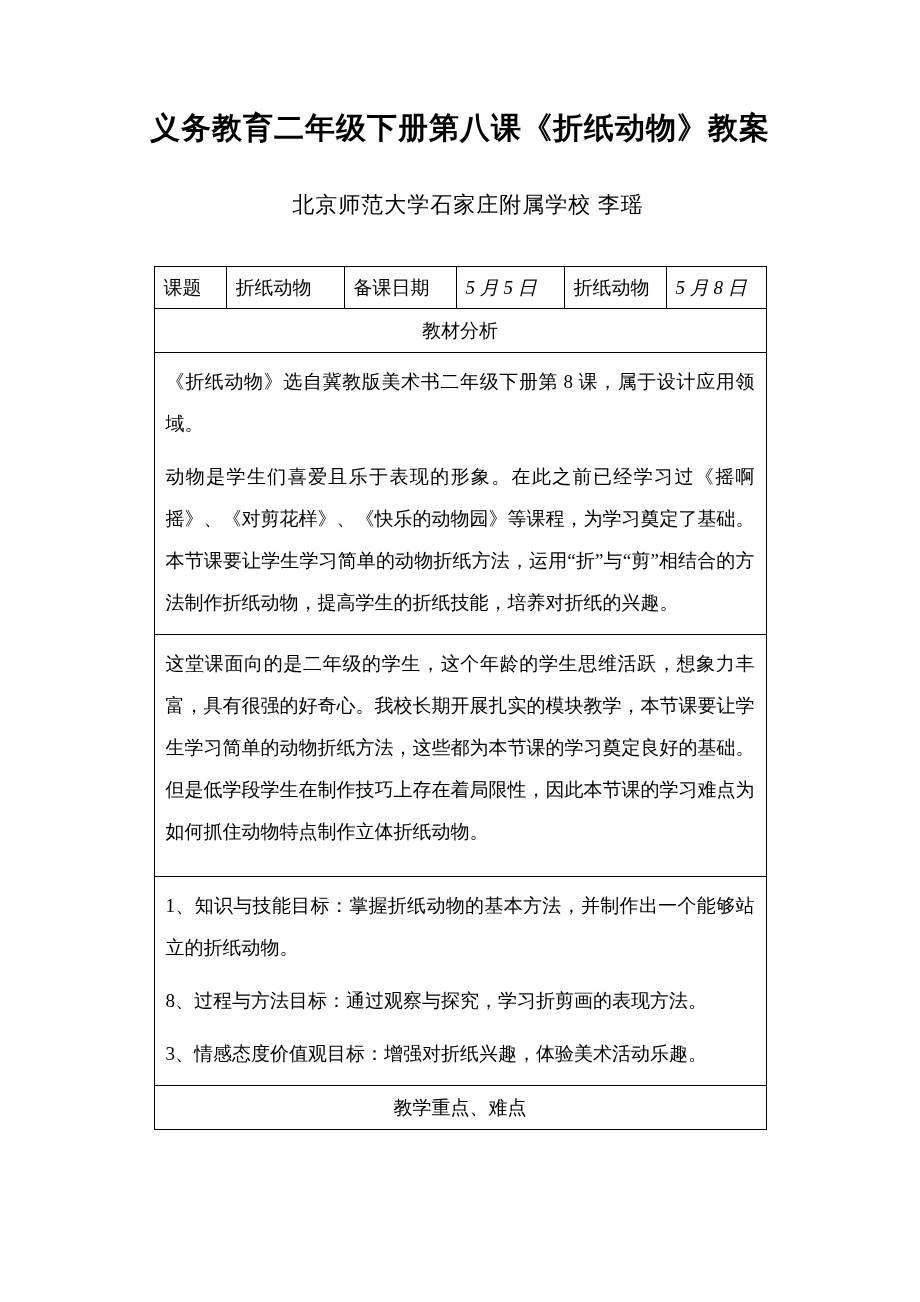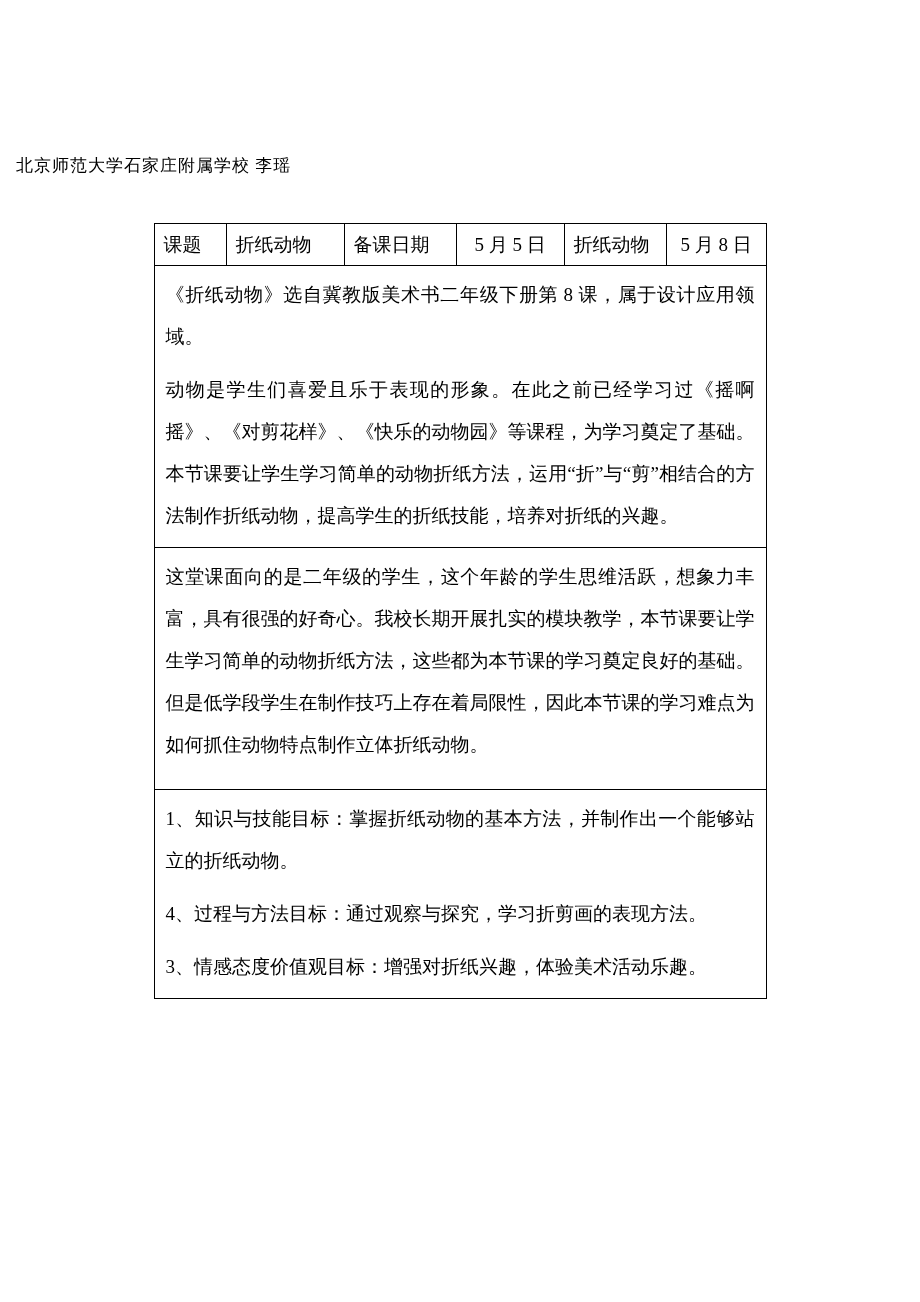--- a/index.html
+++ b/index.html
@@ -20,21 +20,22 @@
     overflow: hidden;
   }
   .doc-title {
     text-align: center;
     font-size: 30px;
     font-weight: bold;
     letter-spacing: 1px;
     line-height: 1.2;
   }
   .doc-subtitle {
-    font-size: 17px;
+    text-align: center;
+    font-size: 22px;
     margin-top: 44px;
     letter-spacing: 1px;
     padding-left: 16px;
   }
   table.lesson {
     border-collapse: collapse;
     table-layout: fixed;
     width: 612px;
     margin: 46px auto 0 auto;
   }
@@ -43,22 +44,23 @@
     font-size: 19px;
     box-sizing: border-box;
     background: #ffffff;
   }
   tr.info-row td {
     height: 42px;
     vertical-align: middle;
     padding: 4px 9px;
   }
   td.val-center {
-    text-align: center;
+    text-align: left;
     padding: 0 2px;
+    font-style: italic;
   }
   td.sec-head {
     height: 44px;
     text-align: center;
     vertical-align: middle;
     padding: 0 4px;
   }
   td.sec-content {
     vertical-align: top;
     padding: 8px 11px 10px 11px;
@@ -75,20 +77,21 @@
   }
   td.h-material   { height: 256px; }
   td.h-student    { height: 242px; }
   td.h-goals      { height: 188px; }
 </style>
 </head>
 <body>
 
 <div class="page">
 
+  <div class="doc-title">义务教育二年级下册第八课《折纸动物》教案</div>
 
   <div class="doc-subtitle">北京师范大学石家庄附属学校 李瑶</div>
 
   <table class="lesson">
     <colgroup>
       <col style="width:72px">
       <col style="width:118px">
       <col style="width:112px">
       <col style="width:108px">
       <col style="width:102px">
@@ -98,41 +101,47 @@
 
       <tr class="info-row">
         <td>课题</td>
         <td>折纸动物</td>
         <td>备课日期</td>
         <td class="val-center">5 月 5 日</td>
         <td>折纸动物</td>
         <td class="val-center">5 月 8 日</td>
       </tr>
 
+      <tr>
+        <td class="sec-head" colspan="6">教材分析</td>
+      </tr>
 
       <tr>
         <td class="sec-content h-material" colspan="6">
           <p>《折纸动物》选自冀教版美术书二年级下册第 8 课，属于设计应用领域。</p>
           <p>动物是学生们喜爱且乐于表现的形象。在此之前已经学习过《摇啊摇》、《对剪花样》、《快乐的动物园》等课程，为学习奠定了基础。本节课要让学生学习简单的动物折纸方法，运用“折”与“剪”相结合的方法制作折纸动物，提高学生的折纸技能，培养对折纸的兴趣。</p>
         </td>
       </tr>
 
 
       <tr>
         <td class="sec-content h-student" colspan="6">
           <p>这堂课面向的是二年级的学生，这个年龄的学生思维活跃，想象力丰富，具有很强的好奇心。我校长期开展扎实的模块教学，本节课要让学生学习简单的动物折纸方法，这些都为本节课的学习奠定良好的基础。但是低学段学生在制作技巧上存在着局限性，因此本节课的学习难点为如何抓住动物特点制作立体折纸动物。</p>
         </td>
       </tr>
 
 
       <tr>
         <td class="sec-content h-goals" colspan="6">
           <p>1、知识与技能目标：掌握折纸动物的基本方法，并制作出一个能够站立的折纸动物。</p>
-          <p>4、过程与方法目标：通过观察与探究，学习折剪画的表现方法。</p>
+          <p>8、过程与方法目标：通过观察与探究，学习折剪画的表现方法。</p>
           <p>3、情感态度价值观目标：增强对折纸兴趣，体验美术活动乐趣。</p>
         </td>
       </tr>
 
+      <tr>
+        <td class="sec-head" colspan="6">教学重点、难点</td>
+      </tr>
 
     </tbody>
   </table>
 
 </div>
 
 </body></html>

